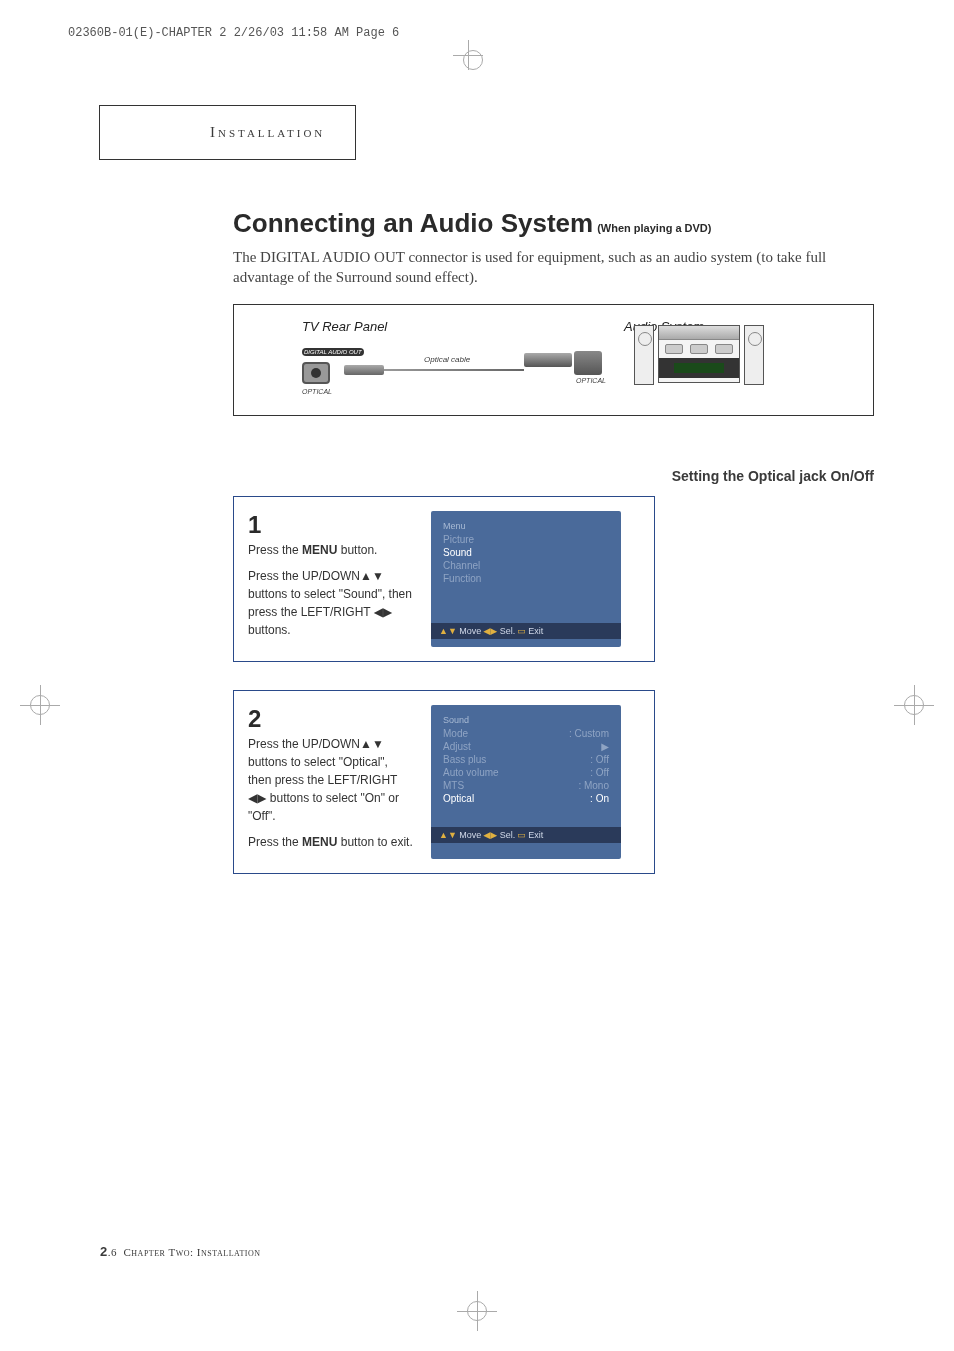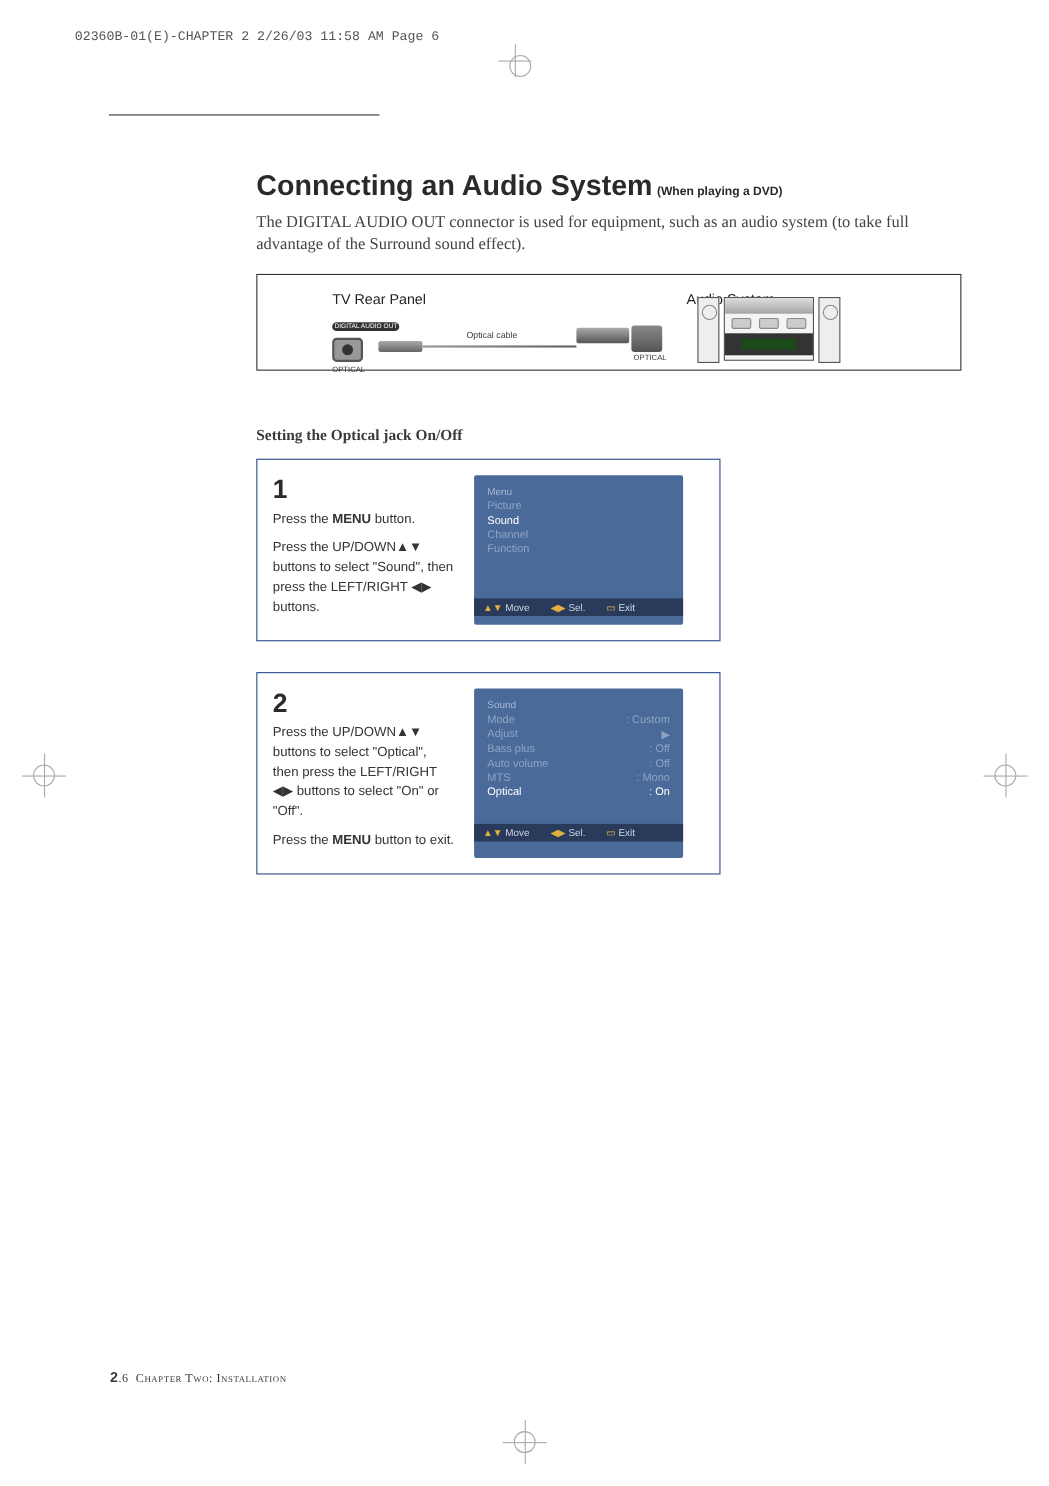--- a/index.html
+++ b/index.html
@@ -107,23 +107,24 @@
     }
     .intro {
       font-size: 15px;
       color: #444;
       margin-top: 8px;
       line-height: 1.35;
     }
     .diagram-box {
       border: 1px solid #333;
       margin-top: 16px;
-      height: 88px;
+      height: 112px;
       position: relative;
       background: #fff;
+      font-style: italic;
     }
     .panel-label {
       position: absolute;
       font-family: Arial, sans-serif;
       font-size: 13px;
       color: #222;
     }
     .tv-panel-label { top: 14px; left: 68px; }
     .audio-label { top: 14px; left: 390px; }
     .tv-port {
@@ -240,25 +241,26 @@
 
     .instruction-text {
       font-family: Arial, sans-serif;
       font-size: 13px;
       color: #444;
       margin-top: 22px;
       line-height: 1.4;
       max-width: 560px;
     }
     .subsection {
-      font-family: Liberation Serif, serif;
+      font-family: Liberation Sans, sans-serif;
       font-weight: 900;
       font-size: 14px;
       margin-top: 52px;
       margin-bottom: 12px;
+      text-align: right;
     }
     .step-box {
       border: 1px solid #2a4a8a;
       width: 422px;
       padding: 14px;
       display: flex;
       gap: 18px;
       margin-bottom: 28px;
     }
     .step-left { width: 165px; font-family: Arial, sans-serif; font-size: 12px; color: #333; }
@@ -283,21 +285,21 @@
     .osd-title { color: #a8bad4; margin-bottom: 2px; font-size: 9px;}
     .osd-item { padding: 1px 0; }
     .osd-item.dim { color: #8fa4c4; }
     .osd-item.active { color: #fff; }
     .osd-row { display: flex; justify-content: space-between; }
     .osd-footer {
       background: #2a3a5a;
       margin: 14px -12px -6px -12px;
       padding: 3px 8px;
       display: flex;
-      gap: 19px;
+      gap: 2px;
       font-size: 9px;
     }
     .osd-footer .sym { color: #e0b040; }
     .note {
       font-size: 14px;
       margin-top: 8px;
       line-height: 1.38;
       max-width: 640px;
     }
     .footer {
@@ -322,20 +324,21 @@
     <div class="crop-circle"></div>
   </div>
 <div class="crop-cross right">
     <div class="crop-circle"></div>
   </div>
 <div class="crop-cross bottom">
     <div class="crop-circle"></div>
   </div>
 
 <div class="page">
+  <div class="section-tab">Installation</div>
   <div class="divider"></div>
 
   <div class="content">
     <div>
       <span class="h1">Connecting an Audio System</span>
       <span class="h1-sub">(When playing a DVD)</span>
     </div>
     <div class="intro">The DIGITAL AUDIO OUT connector is used for equipment, such as an audio system (to take full advantage of the Surround sound effect).</div>
 
     <div class="diagram-box">

